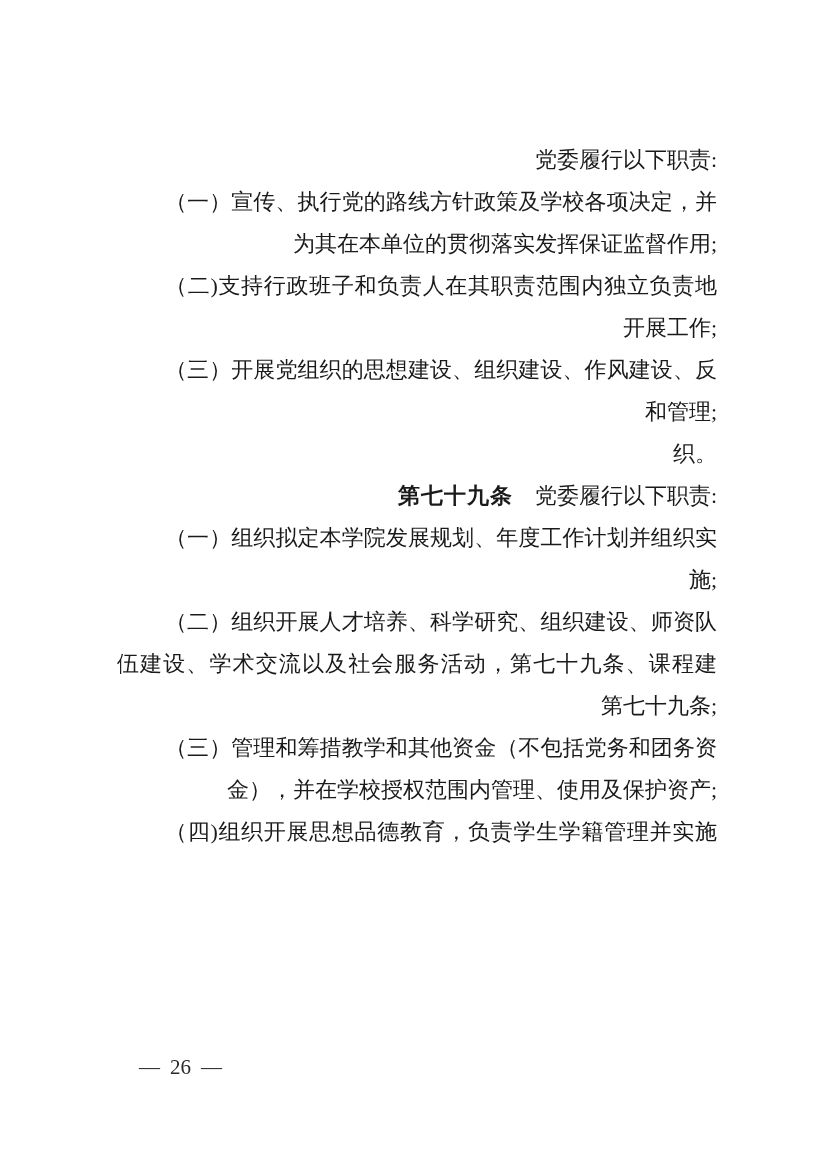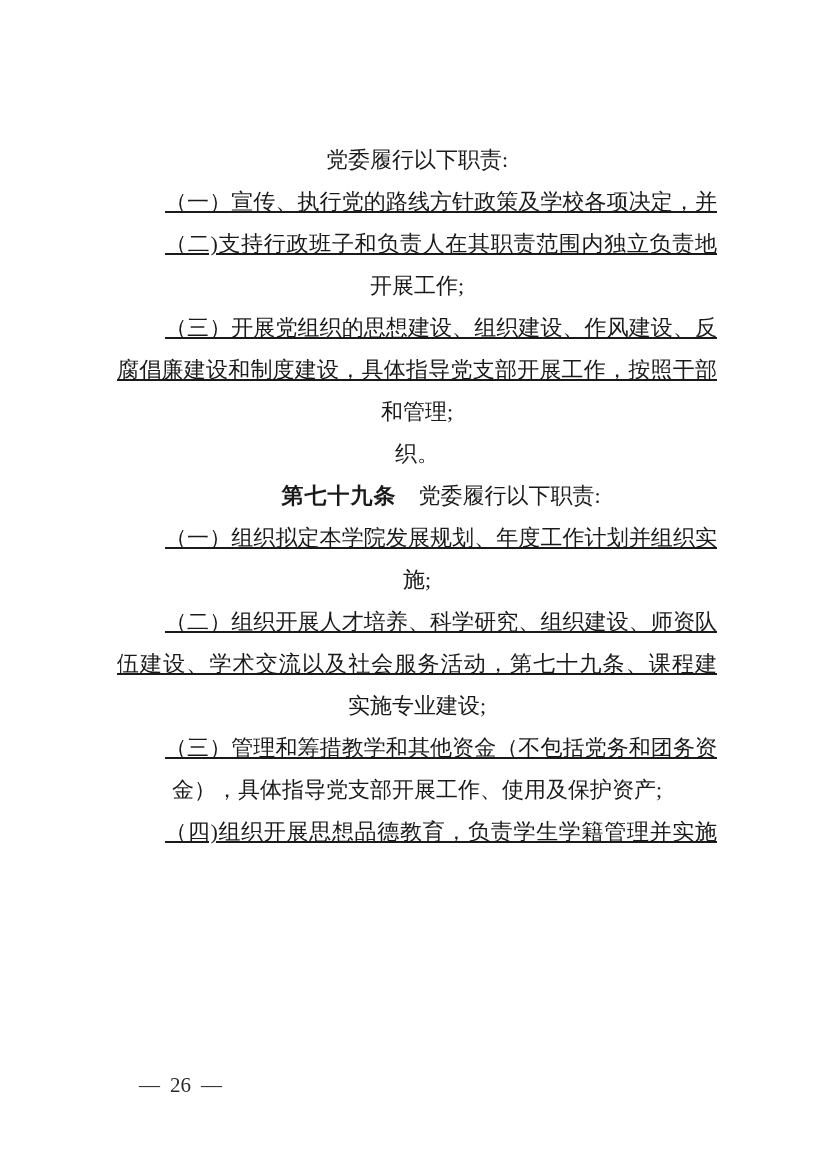--- a/index.html
+++ b/index.html
@@ -19,77 +19,75 @@
   .text-block {
     position: absolute;
     left: 117px;
     top: 139px;
     width: 600px;
     font-size: 22px;
     line-height: 42px;
   }
   .line {
     height: 42px;
-    text-align: center;
+    text-align: right;
     white-space: nowrap;
     letter-spacing: 0px;
   }
   .line.fill {
     white-space: normal;
     text-align: justify;
     text-align-last: justify;
-    text-decoration: underline;
   }
   .line.indent {
     text-indent: 48px;
   }
   .heading-bold {
     font-family: Liberation Serif, serif;
     font-weight: 700;
     margin-right: 22px;
     letter-spacing: 1px;
   }
   .footer {
     position: absolute;
     left: 139px;
     top: 1052px;
     font-size: 21px;
     line-height: 30px;
     color: #2a2a2a;
     font-family: "Liberation Serif", "DejaVu Serif", serif;
-    margin-top: 18px;
   }
   .footer .num {
     margin: 0 10px;
   }
 </style>
 </head>
 <body>
 
 <div class="page">
 
   <div class="text-block">
     <div class="line">党委履行以下职责:</div>
     <div class="line indent fill">（一）宣传、执行党的路线方针政策及学校各项决定，并</div>
+    <div class="line">为其在本单位的贯彻落实发挥保证监督作用;</div>
     <div class="line indent fill">（二)支持行政班子和负责人在其职责范围内独立负责地</div>
     <div class="line">开展工作;</div>
     <div class="line indent fill">（三）开展党组织的思想建设、组织建设、作风建设、反</div>
-    <div class="line fill">腐倡廉建设和制度建设，具体指导党支部开展工作，按照干部</div>
     <div class="line">和管理;</div>
     <div class="line">织。</div>
     <div class="line indent">
       <span class="heading-bold">第七十九条</span><span>党委履行以下职责:</span>
     </div>
     <div class="line indent fill">（一）组织拟定本学院发展规划、年度工作计划并组织实</div>
     <div class="line">施;</div>
     <div class="line indent fill">（二）组织开展人才培养、科学研究、组织建设、师资队</div>
     <div class="line fill">伍建设、学术交流以及社会服务活动，第七十九条、课程建</div>
-    <div class="line">实施专业建设;</div>
+    <div class="line">第七十九条;</div>
     <div class="line indent fill">（三）管理和筹措教学和其他资金（不包括党务和团务资</div>
-    <div class="line">金），具体指导党支部开展工作、使用及保护资产;</div>
+    <div class="line">金），并在学校授权范围内管理、使用及保护资产;</div>
     <div class="line indent fill">（四)组织开展思想品德教育，负责学生学籍管理并实施</div>
   </div>
 
   <div class="footer">
     <span>—</span><span class="num">26</span><span>—</span>
   </div>
 
 </div>
 
 </body></html>

